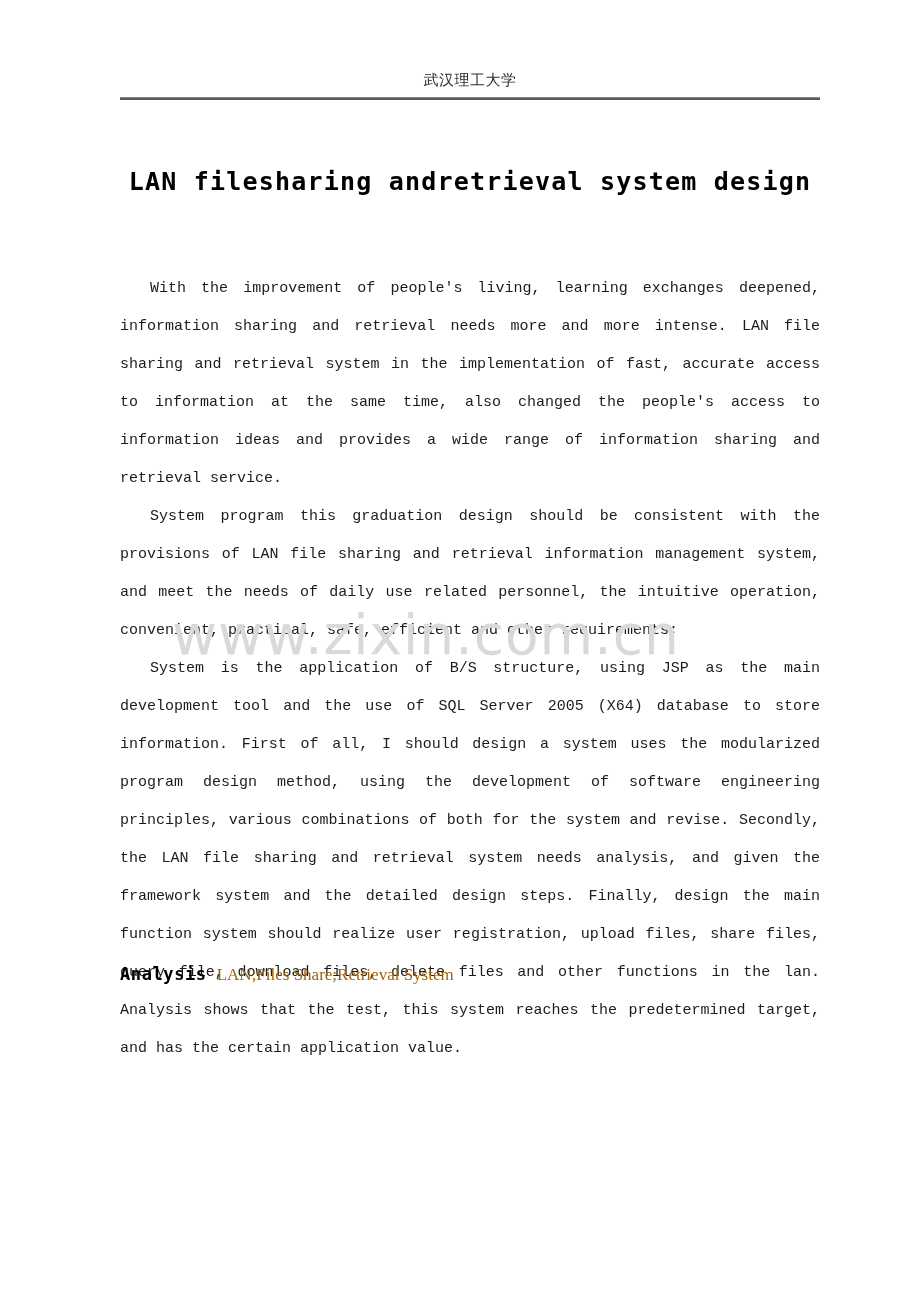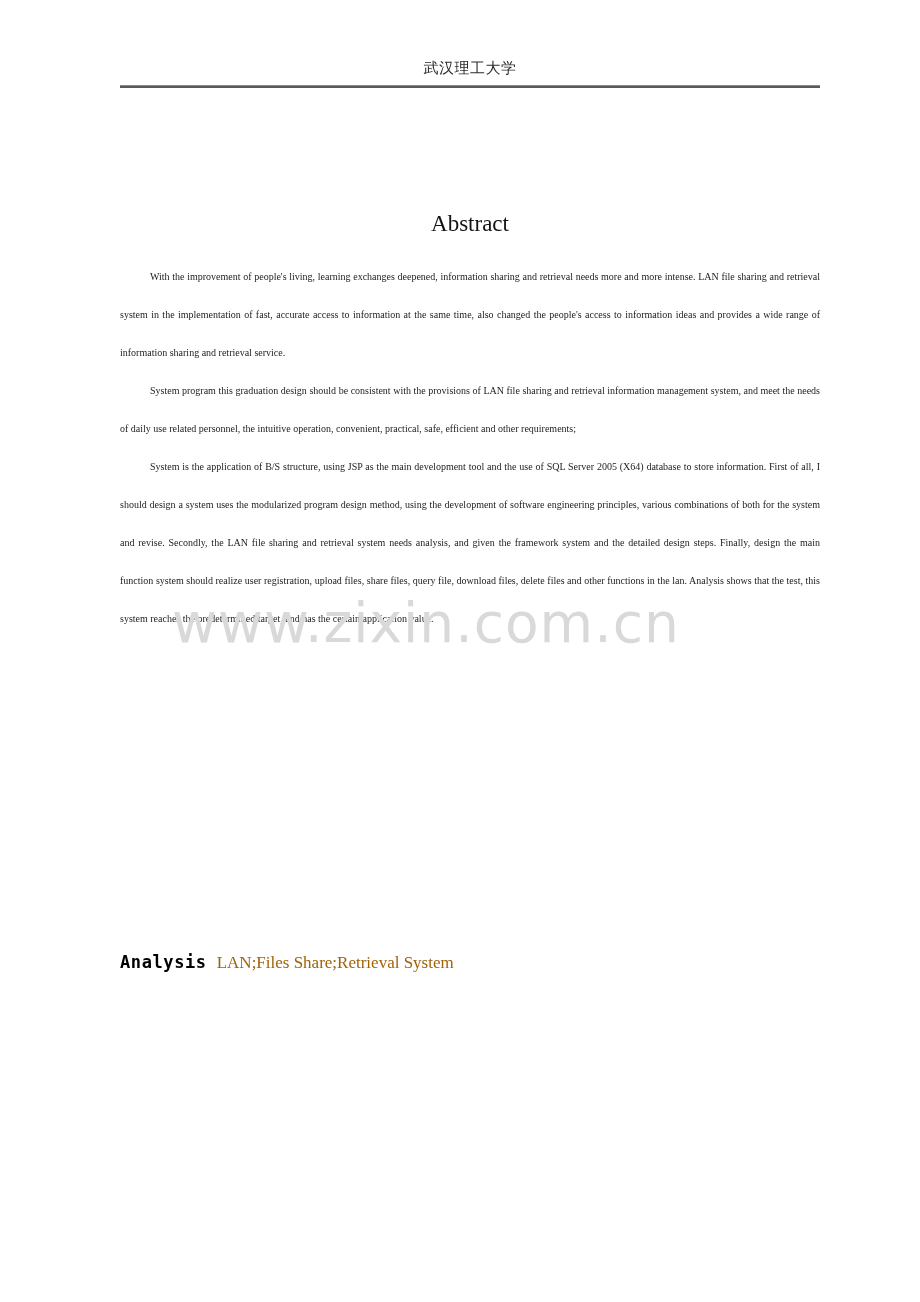--- a/index.html
+++ b/index.html
@@ -6,21 +6,21 @@
   html, body {
     margin: 0;
     padding: 0;
     background: #ffffff;
   }
 
   .page {
     position: relative;
     width: 920px;
     height: 1206px;
-    margin: 0 auto;
+    margin: 12px auto;
     background: #ffffff;
     overflow: hidden;
     font-family: "Liberation Serif", "DejaVu Serif", serif;
     color: #1a1a1a;
   }
 
   
   .page-header {
     position: absolute;
     left: 120px;
@@ -81,22 +81,22 @@
     position: absolute;
     left: 120px;
     top: 258px;
     width: 700px;
   }
   .para {
     margin: 0;
     text-indent: 30px;
     text-align: justify;
     text-justify: inter-word;
-    font-family: Liberation Serif, serif;
-    font-size: 10px;
+    font-family: Liberation Mono, monospace;
+    font-size: 15px;
     line-height: 38px;
     color: #1c1c1c;
     -webkit-hyphens: none;
     hyphens: none;
   }
   .para + .para {
     margin-top: 0;
   }
 
   
@@ -156,22 +156,22 @@
 </head>
 <body>
 
 <div class="page">
 
   <div class="page-header">
     <span class="header-text">武汉理工大学</span>
   </div>
   <div class="header-rule"></div>
 
+  <div class="doc-title">LAN filesharing andretrieval system design</div>
 
-  <div class="abstract-heading">Abstract</div>
 
   <div class="body-block">
     <p class="para">With the improvement of people's living, learning exchanges deepened, information sharing and retrieval needs more and more intense. LAN file sharing and retrieval system in the implementation of fast, accurate access to information at the same time, also changed the people's access to information ideas and provides a wide range of information sharing and retrieval service.</p>
     <p class="para">System program this graduation design should be consistent with the provisions of LAN file sharing and retrieval information management system, and meet the needs of daily use related personnel, the intuitive operation, convenient, practical, safe, efficient and other requirements;</p>
     <p class="para">System is the application of B/S structure, using JSP as the main development tool and the use of SQL Server 2005 (X64) database to store information. First of all, I should design a system uses the modularized program design method, using the development of software engineering principles, various combinations of both for the system and revise. Secondly, the LAN file sharing and retrieval system needs analysis, and given the framework system and the detailed design steps. Finally, design the main function system should realize user registration, upload files, share files, query file, download files, delete files and other functions in the lan. Analysis shows that the test, this system reaches the predetermined target, and has the certain application value.</p>
   </div>
 
   <div class="watermark">www.zixin.com.cn</div>
 
   <div class="keywords-line">

